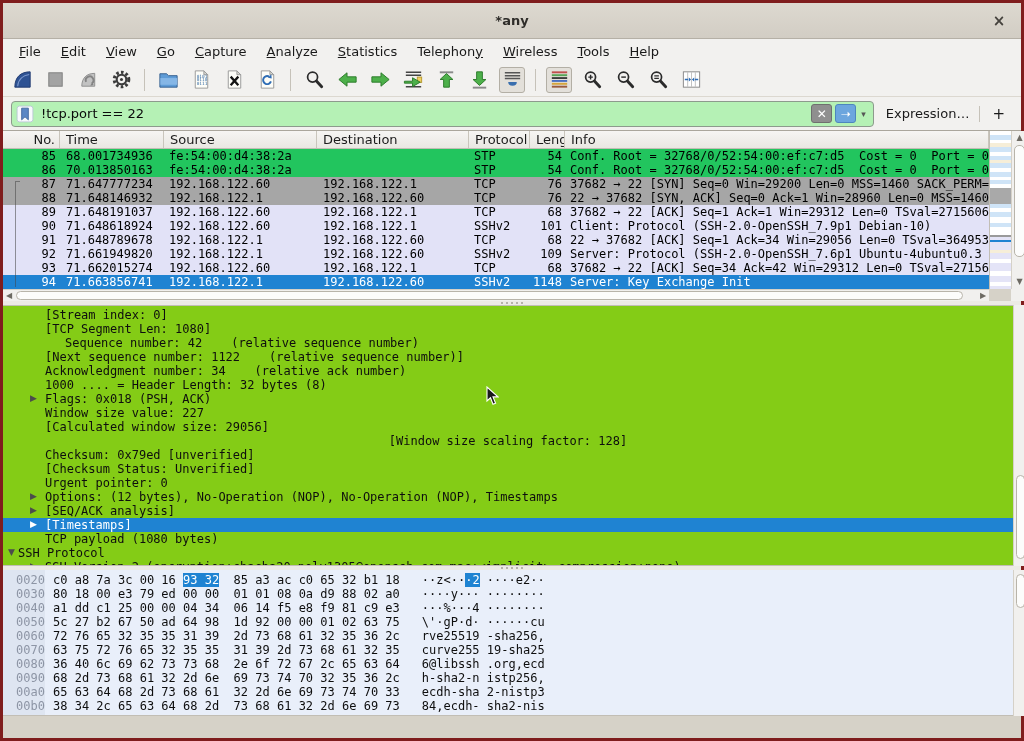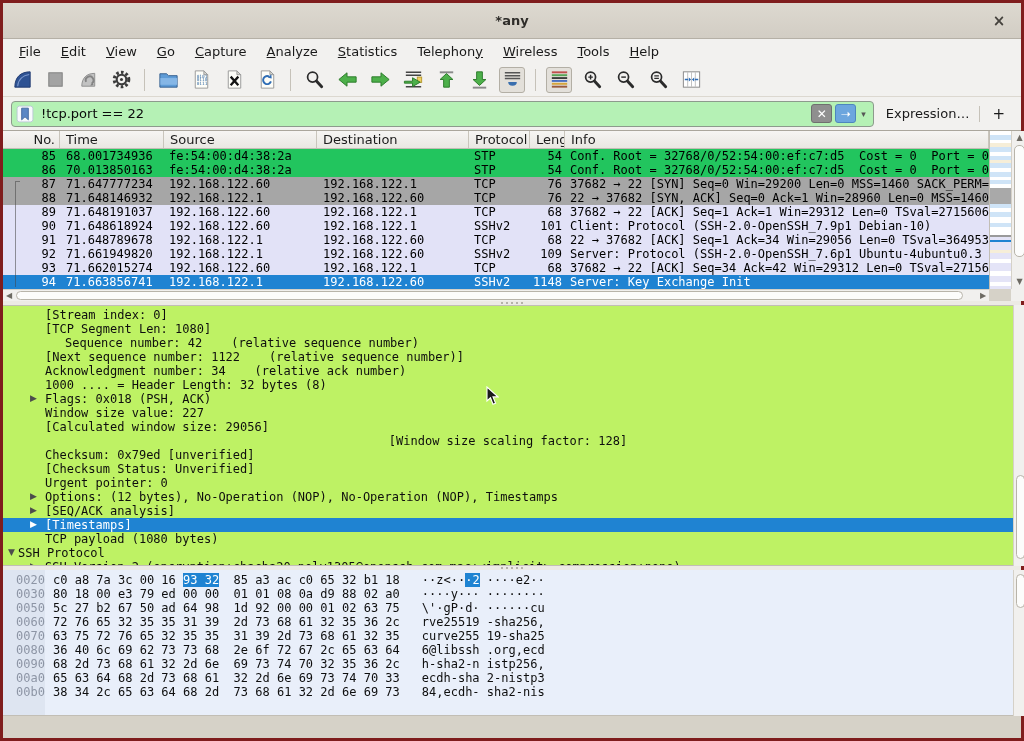--- a/index.html
+++ b/index.html
@@ -78,21 +78,21 @@
   .hs-thumb { position:absolute; top:1px; left:13px; width:947px; height:9px; background:#fcfcfb;
     border:1px solid #b8b4aa; border-radius:5px; }
   .corner { position:absolute; left:1008px; top:286px; width:16px; height:12px; background:#f1f0ee; }
 
   
   .splitter { position:absolute; left:0; width:100%; height:4px; background:#eceae5; display:flex;
     align-items:center; justify-content:center; gap:3px; }
   .splitter i { width:2px; height:2px; background:#a39f94; border-radius:50%; }
 
   
-  .detail { position:absolute; left:0; top:302px; width:1010px; height:261px; background:#bef264;
+  .detail { position:absolute; left:0; top:302px; width:1010px; height:261px; background:#84cc16;
     border-top:1px solid #c2beb5; border-bottom:1px solid #c2beb5; overflow:hidden; padding-top:2px; }
   .dline { position:relative; height:14px; line-height:14px; font-family:"DejaVu Sans Mono",monospace;
     font-size:12px; color:#0e0e0e; white-space:pre; overflow:hidden; }
   .dline .tri { position:absolute; top:-1px; font-family:"DejaVu Sans",sans-serif; font-size:9px; color:#4c4c4c; }
   .dline.sel { background:#1f83d2; color:#fff; }
   .dline.sel .tri { color:#fff; }
 
   
   .hexpane { position:absolute; left:0; top:567px; width:1010px; height:146px; background:#e9effa;
     border-bottom:1px solid #c2beb5; overflow:hidden; padding-top:3px; }
@@ -498,20 +498,21 @@
       <i></i>
       <i></i>
       <i></i>
     </div>
 
   <div class="hexpane">
     <div class="hex-offcol"></div>
     <div id="hex-rows" style="position:relative;">
         <div class="hxrow"><span class="hxoff">0020</span><span class="hxhex"><span>c0 a8 7a 3c 00 16 </span><span class="hl">93 32</span><span>  85 a3 ac c0 65 32 b1 18</span></span><span class="hxascii"><span>··z&lt;··</span><span class="hl">·2</span><span> ····e2··</span></span></div>
         <div class="hxrow"><span class="hxoff">0030</span><span class="hxhex"><span>80 18 00 e3 79 ed 00 00  01 01 08 0a d9 88 02 a0</span></span><span class="hxascii"><span>····y··· ········</span></span></div>
+        <div class="hxrow"><span class="hxoff">0040</span><span class="hxhex"><span>a1 dd c1 25 00 00 04 34  06 14 f5 e8 f9 81 c9 e3</span></span><span class="hxascii"><span>···%···4 ········</span></span></div>
         <div class="hxrow"><span class="hxoff">0050</span><span class="hxhex"><span>5c 27 b2 67 50 ad 64 98  1d 92 00 00 01 02 63 75</span></span><span class="hxascii"><span>\'·gP·d· ······cu</span></span></div>
         <div class="hxrow"><span class="hxoff">0060</span><span class="hxhex"><span>72 76 65 32 35 35 31 39  2d 73 68 61 32 35 36 2c</span></span><span class="hxascii"><span>rve25519 -sha256,</span></span></div>
         <div class="hxrow"><span class="hxoff">0070</span><span class="hxhex"><span>63 75 72 76 65 32 35 35  31 39 2d 73 68 61 32 35</span></span><span class="hxascii"><span>curve255 19-sha25</span></span></div>
         <div class="hxrow"><span class="hxoff">0080</span><span class="hxhex"><span>36 40 6c 69 62 73 73 68  2e 6f 72 67 2c 65 63 64</span></span><span class="hxascii"><span>6@libssh .org,ecd</span></span></div>
         <div class="hxrow"><span class="hxoff">0090</span><span class="hxhex"><span>68 2d 73 68 61 32 2d 6e  69 73 74 70 32 35 36 2c</span></span><span class="hxascii"><span>h-sha2-n istp256,</span></span></div>
         <div class="hxrow"><span class="hxoff">00a0</span><span class="hxhex"><span>65 63 64 68 2d 73 68 61  32 2d 6e 69 73 74 70 33</span></span><span class="hxascii"><span>ecdh-sha 2-nistp3</span></span></div>
         <div class="hxrow"><span class="hxoff">00b0</span><span class="hxhex"><span>38 34 2c 65 63 64 68 2d  73 68 61 32 2d 6e 69 73</span></span><span class="hxascii"><span>84,ecdh- sha2-nis</span></span></div>
       </div>
   </div>
   <div class="vscroll" style="left:1010px; top:567px; height:146px; width:14px;">

